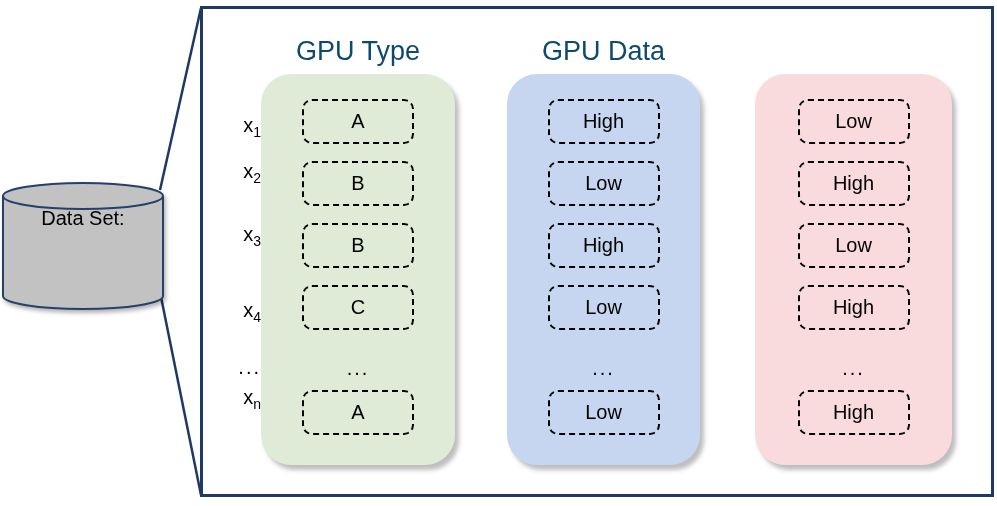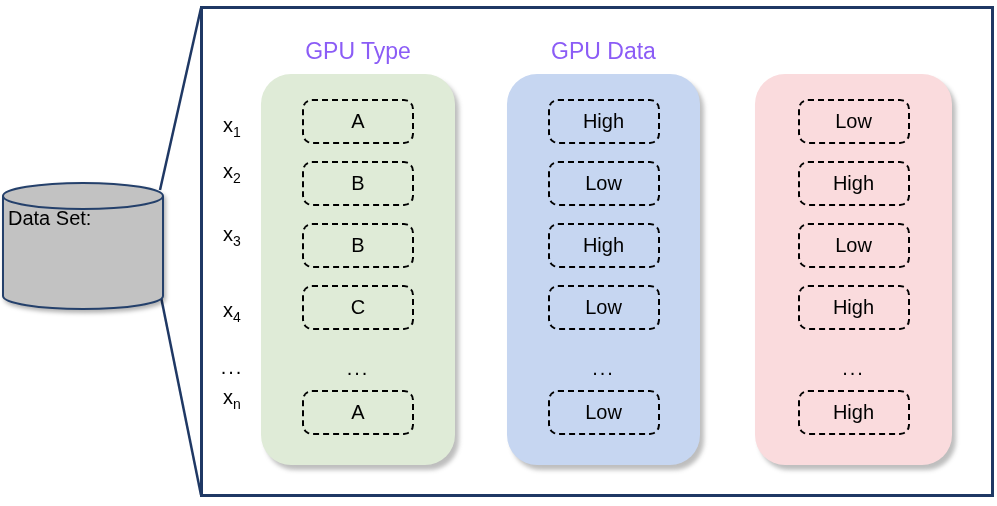--- a/index.html
+++ b/index.html
@@ -15,40 +15,41 @@
   .overlay-svg {
     position: absolute;
     left: 0; top: 0;
     width: 997px; height: 506px;
   }
   .cyl-shadow { filter: drop-shadow(2px 3px 2px rgba(0,0,0,0.30)); }
   .cylinder-label {
     position: absolute;
     left: 8px; top: 204px;
     width: 150px;
+    text-align: center;
     font-size: 20px;
     line-height: 28px;
     color: #000;
   }
   .frame {
     position: absolute;
     left: 200px; top: 6px;
     width: 794px; height: 491px;
     box-sizing: border-box;
     border: 3px solid #1F3864;
     background: transparent;
   }
   .col-header {
     position: absolute;
     top: 39px;
     height: 24px;
     line-height: 24px;
     text-align: center;
-    font-size: 23px;
-    color: #8b5cf6;
+    font-size: 27px;
+    color: #0c4a6e;
     white-space: nowrap;
   }
   .panel {
     position: absolute;
     top: 74px;
     height: 391px;
     border-radius: 30px;
     box-shadow: 4px 5px 4px rgba(110,110,110,0.45);
   }
   .dash-cell {
@@ -73,21 +74,21 @@
     text-align: center;
     font-size: 20px;
     letter-spacing: 2px;
     line-height: 26px;
   }
   .row-label {
     position: absolute;
     left: 203px;
     width: 58px;
     height: 26px;
-    text-align: center;
+    text-align: right;
     font-size: 20px;
     line-height: 26px;
     color: #000;
   }
   .row-label sub { font-size: 14px; line-height: 0; }
   .row-label.ellipsis { letter-spacing: 2px; }
 </style>
 </head>
 <body>
 

